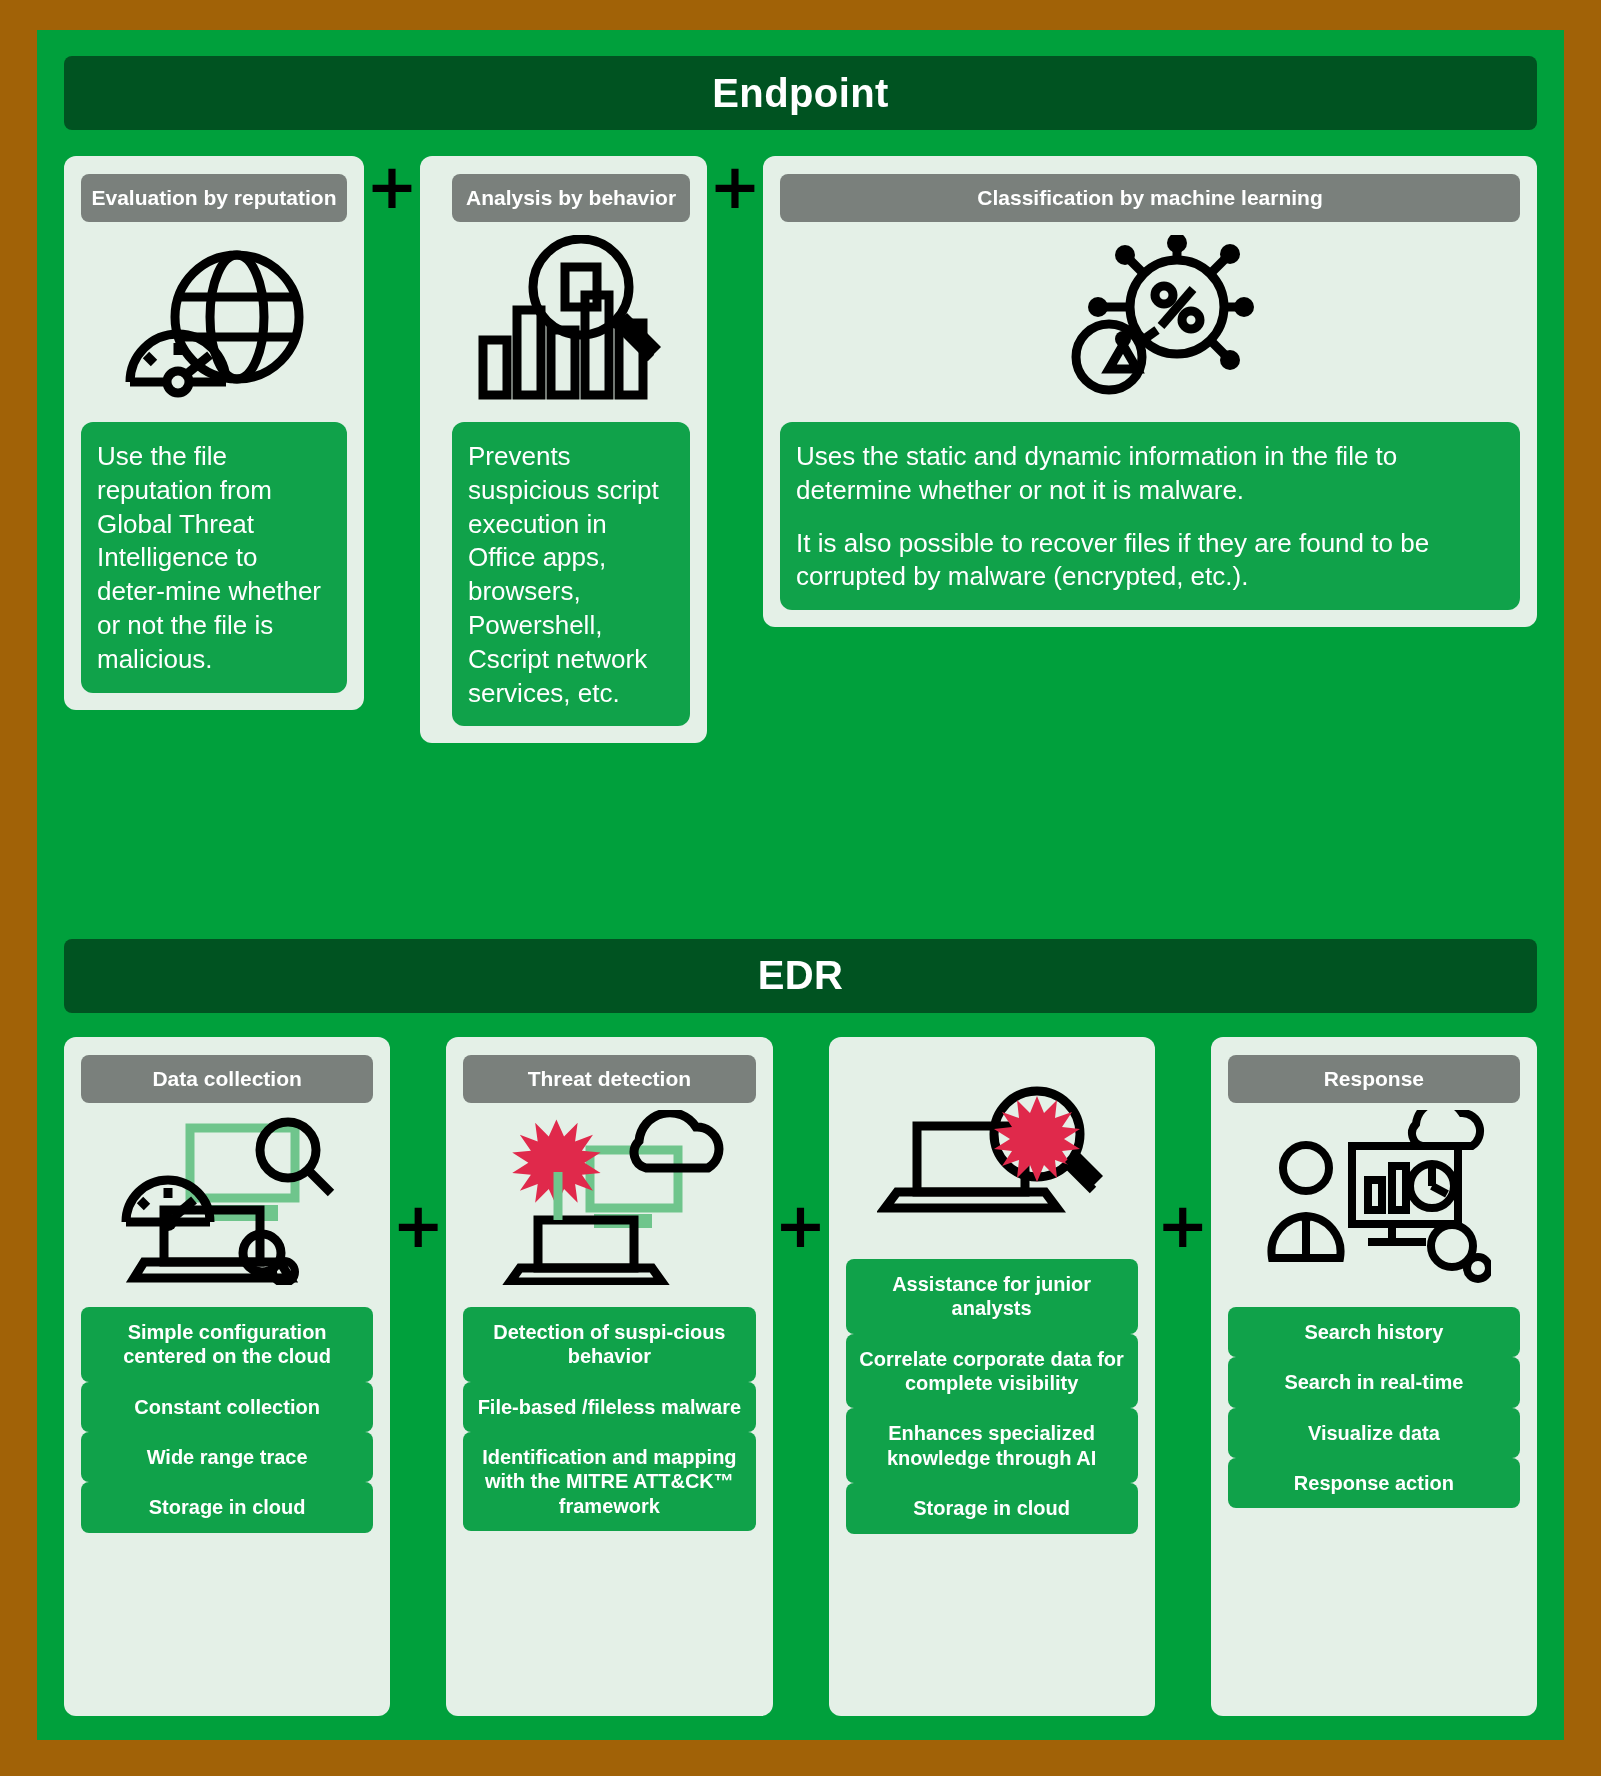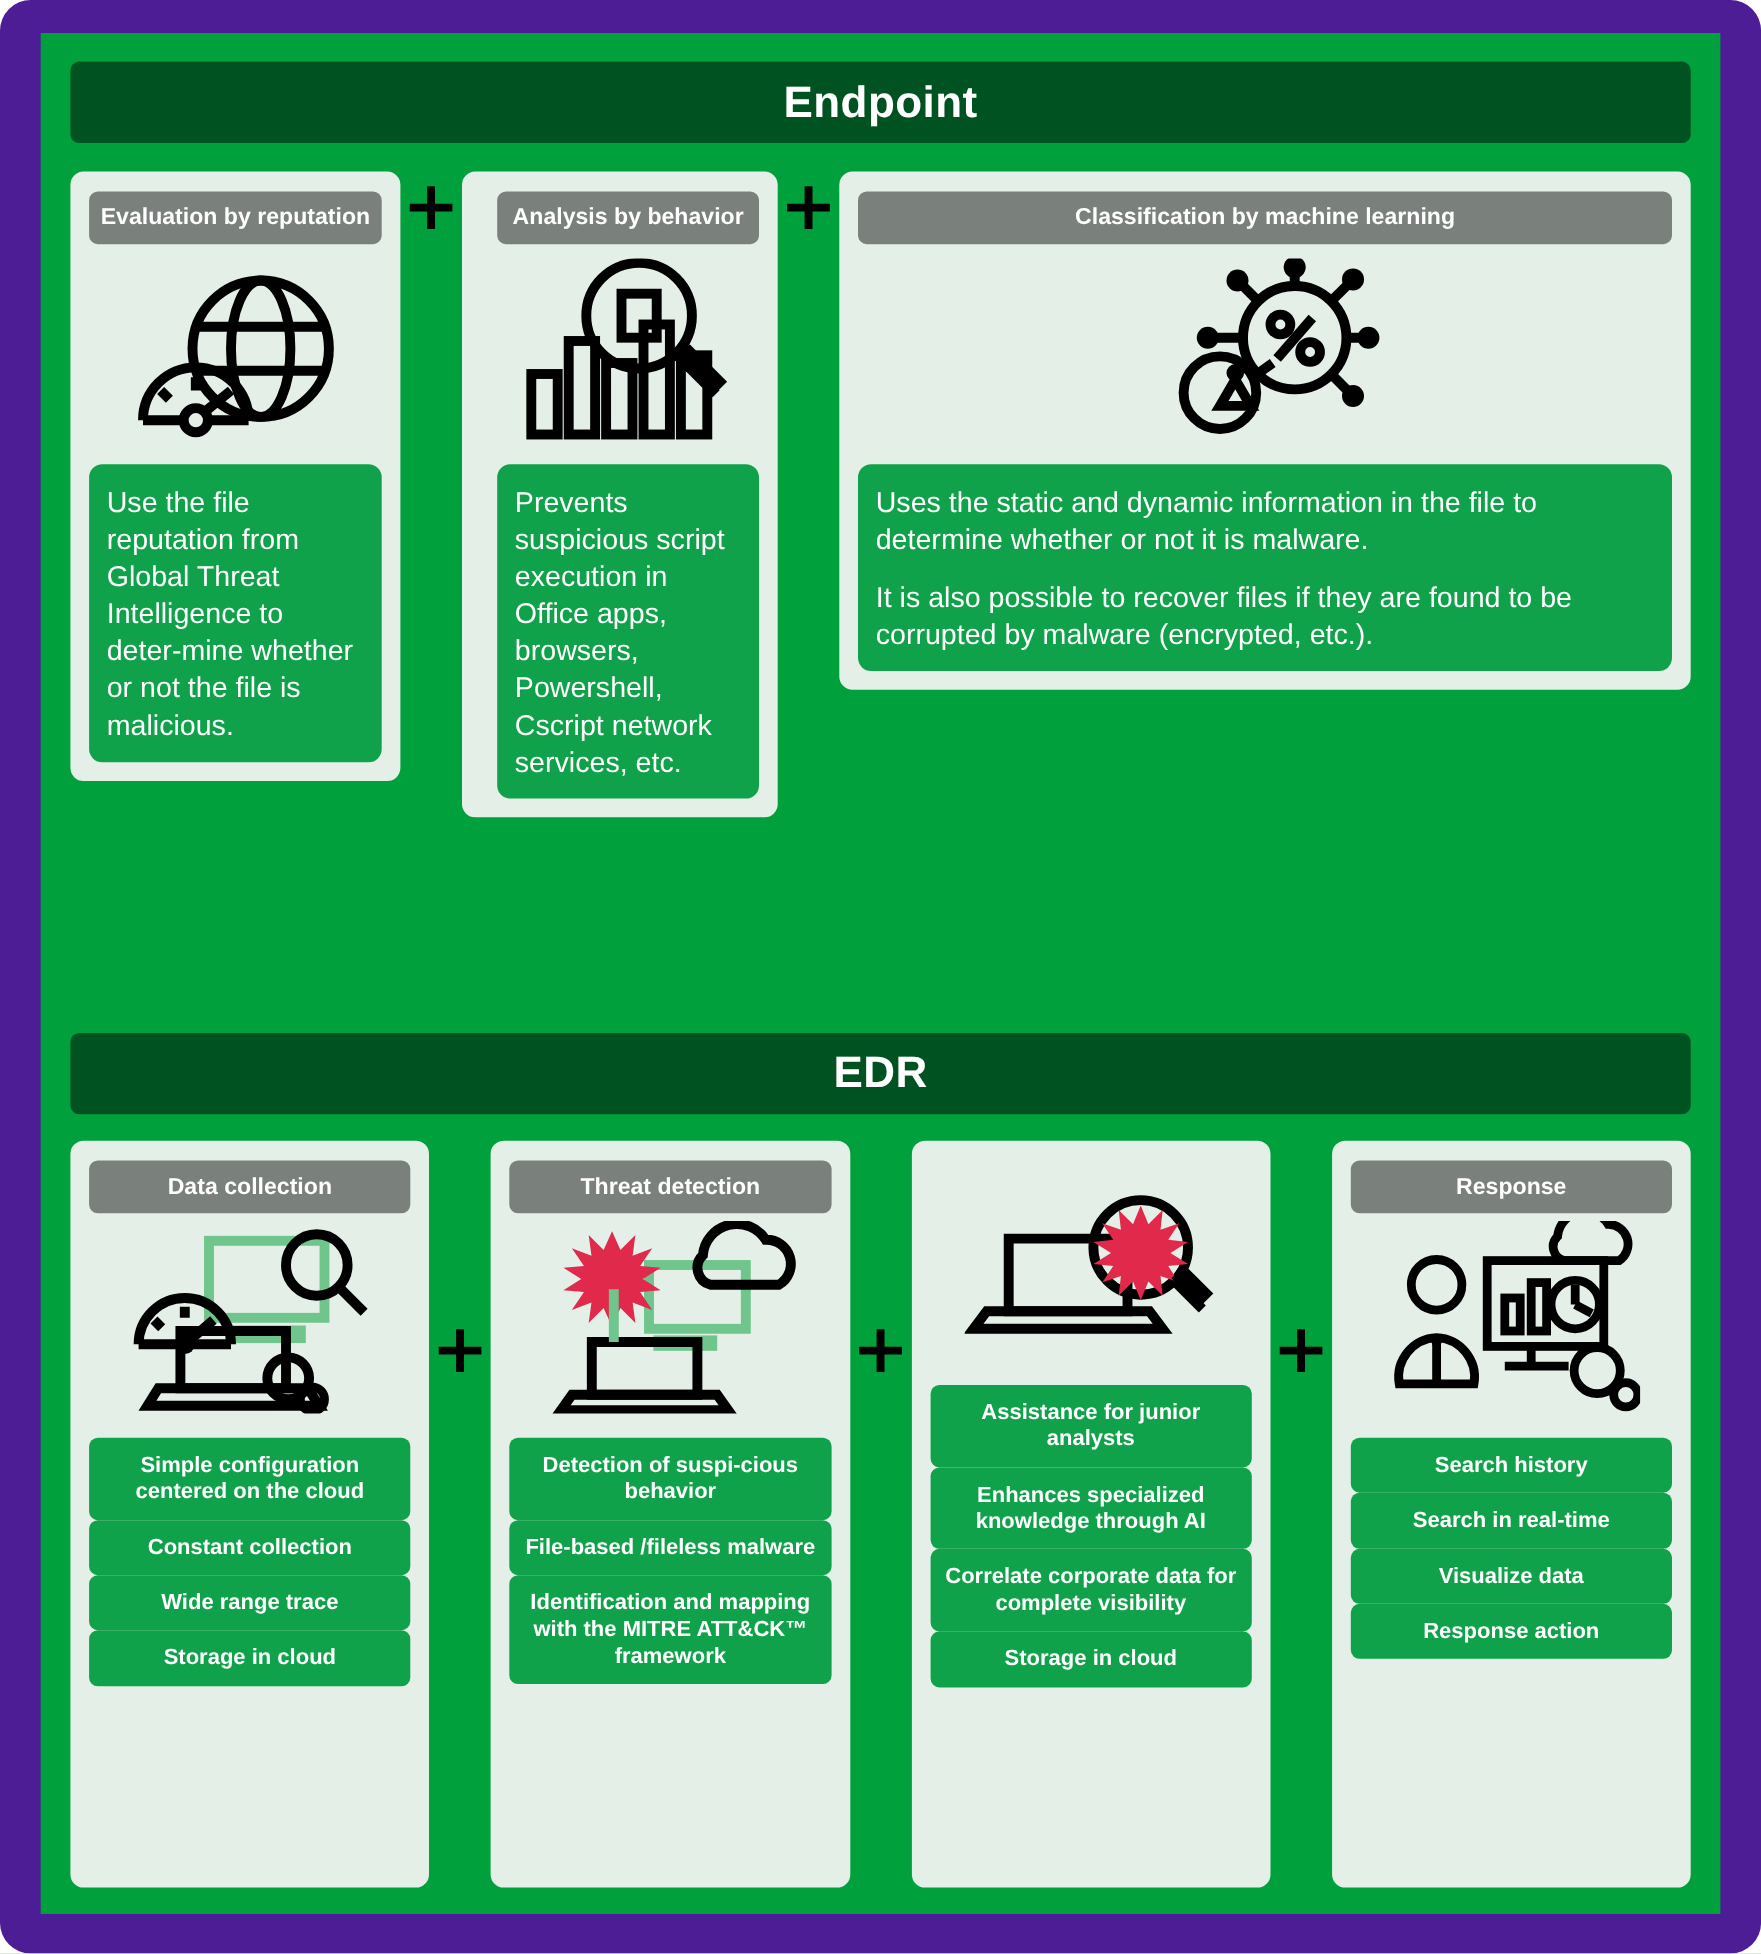--- a/index.html
+++ b/index.html
@@ -5,23 +5,22 @@
   * { box-sizing: border-box; margin: 0; padding: 0; }
   html, body {
     width: 1601px;
     height: 1776px;
     background: #ffffff;
     font-family: "Liberation Sans", sans-serif;
   }
   #root {
     width: 1601px;
     height: 1776px;
-    background: #4c1d95;
+    background: #a16207;
     padding: 30px 37px 36px 37px;
-    border-radius: 28px;
   }
   .outer {
     width: 100%;
     height: 100%;
     background: #00A03C;
     padding: 26px 27px 24px 27px;
     display: flex;
     flex-direction: column;
   }
 
@@ -315,22 +314,22 @@
             <path d="M20 130 h148 l12 16 h-172 z"></path>
             <circle cx="160" cy="72" r="43"></circle>
             <line x1="191" y1="103" x2="216" y2="128"></line>
           </g>
           <path d="M160 34 l7 17 13 -13 -2 18 17 -6 -10 15 18 2 -16 10 16 10 -18 2 10 15 -17 -6 2 18 -13 -13 -7 17 -7 -17 -13 13 2 -18 -17 6 10 -15 -18 -2 16 -10 -16 -10 18 -2 -10 -15 17 6 -2 -18 13 13 z" fill="#E0294B"></path>
           <path d="M188 100 L214 126 l12 -12 -26 -26 z" fill="#000"></path>
         </svg>
       </div>
       <div class="pill-list">
         <div class="pill">Assistance for junior analysts</div>
+        <div class="pill">Correlate corporate data for complete visibility</div>
         <div class="pill">Enhances specialized knowledge through AI</div>
-        <div class="pill">Correlate corporate data for complete visibility</div>
         <div class="pill">Storage in cloud</div>
       </div>
     </div>
 
     <div class="plus plus-edr">+</div>
 
     <div class="card edr-col">
       <div class="card-header">
         <span>Response</span>
       </div>

